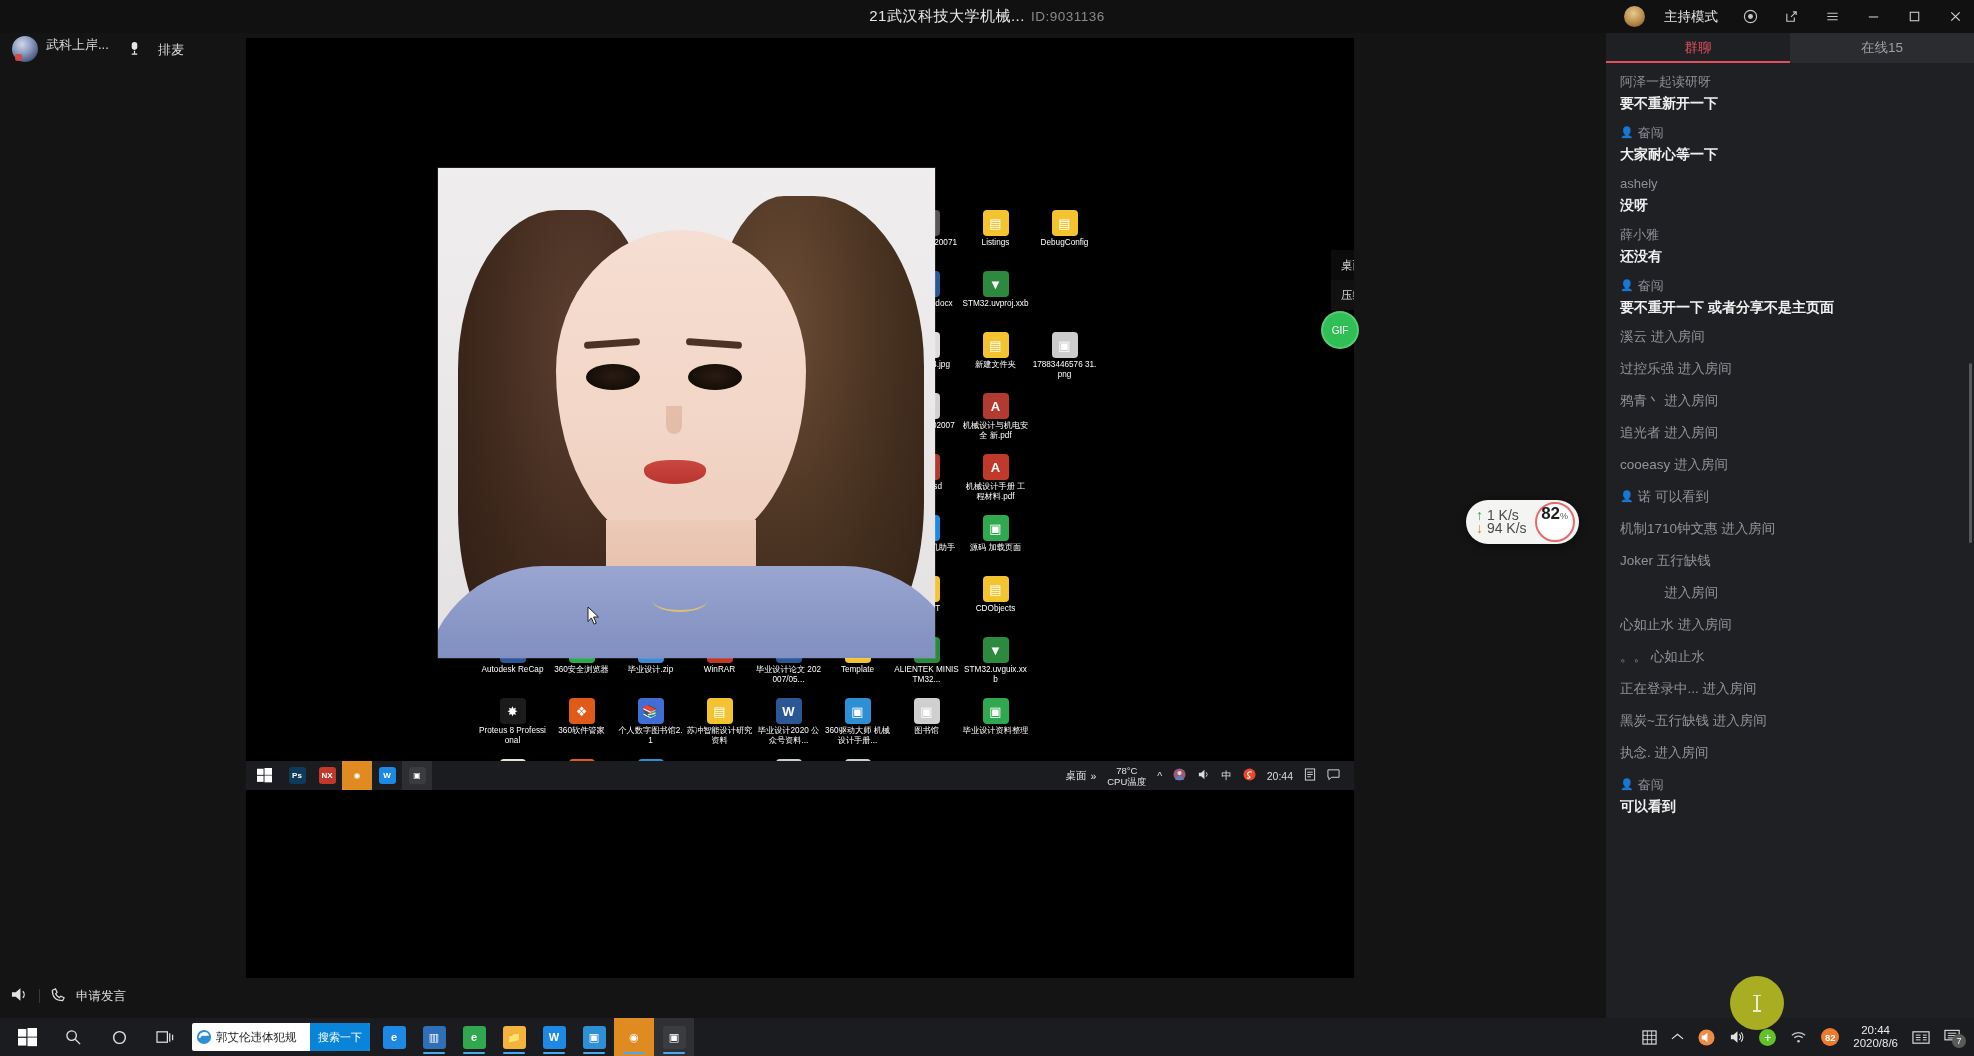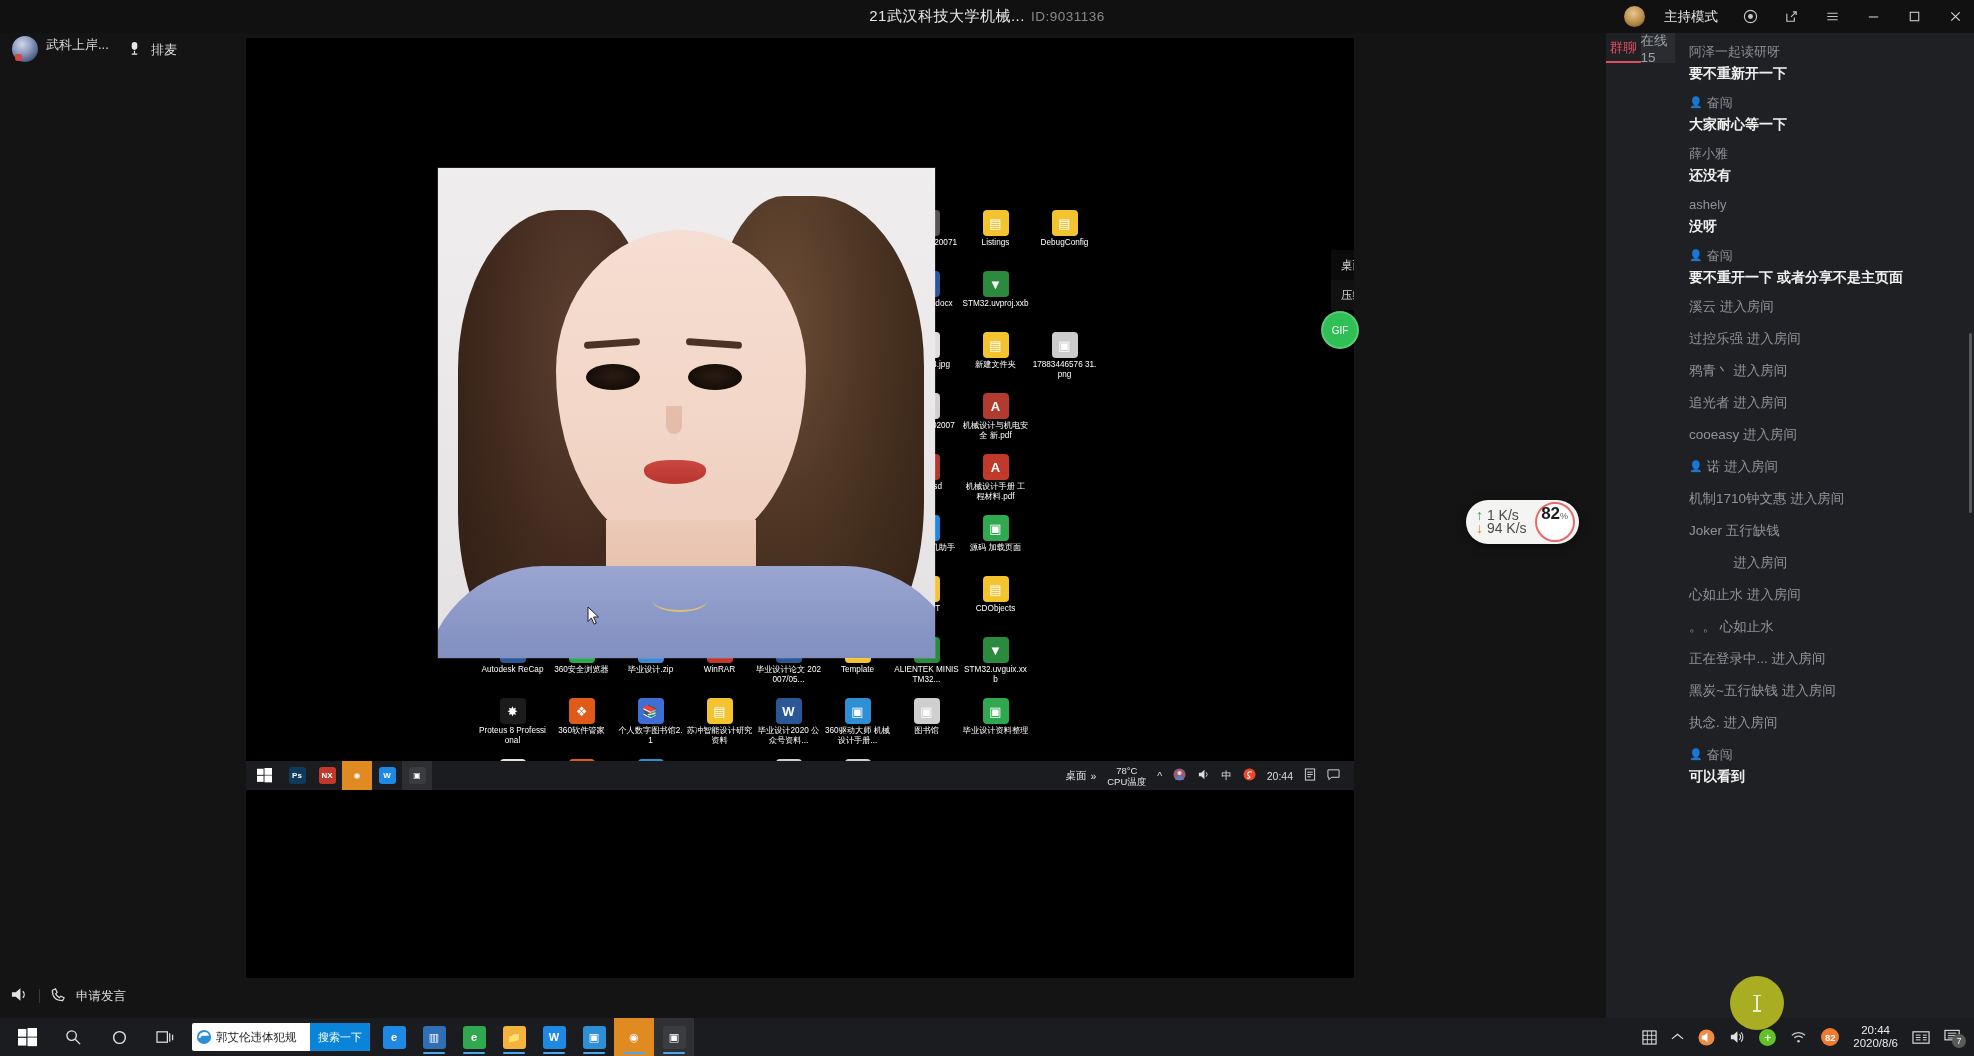--- a/index.html
+++ b/index.html
@@ -46,21 +46,21 @@
     background: radial-gradient(circle at 38% 32%, #cfd6e6 0%, #8e9bc0 40%, #4b5a82 75%, #2d3550 100%);
     position: relative; flex: none;
   }
   #user-chip .ua:after {
     content: ""; position: absolute; left: 3px; bottom: 1px;
     width: 7px; height: 7px; border-radius: 2px;
     background: #d8453e; opacity: .9;
   }
   #user-chip .un { color: #d8d8d8; font-size: 13px; }
   #mic-chip { position: absolute; left: 128px; top: 36px; height: 28px;
-    display: flex; align-items: center; gap: 10px; }
+    display: flex; align-items: center; gap: 17px; }
   #mic-chip .mtxt { color: #d8d8d8; font-size: 13px; }
 
   
   #stage {
     position: absolute; left: 246px; top: 38px; width: 1108px; height: 940px;
     background: #000;
   }
   
   #desk {
     position: absolute; left: 0; top: 0; width: 1108px; height: 752px;
@@ -186,21 +186,21 @@
   
   #bl {
     position: absolute; left: 10px; bottom: 46px; height: 28px;
     display: flex; align-items: center; gap: 10px; color: #dcdcdc; font-size: 12.5px;
   }
   #bl .divider { width: 1px; height: 14px; background: #3a3a3a; }
 
   
   #chat {
     position: absolute; right: 0; top: 33px; width: 368px; height: 985px;
-    background: #1f2023; display: flex; flex-direction: row;
+    background: #1f2023; display: flex; flex-direction: column;
   }
   #chat-tabs { display: flex; height: 30px; flex: none; }
   .ctab { flex: 1; display: flex; align-items: center; justify-content: center;
           font-size: 13.5px; color: #9aa0a6; background: #2a2c30; position: relative; }
   .ctab.active { color: #e04f5f; background: #1f2023; }
   .ctab.active:after { content:""; position:absolute; left:0; right:0; bottom:0;
     height: 2.5px; background: #e04f5f; }
   #chat-list { flex: 1; overflow: hidden; padding: 8px 14px 0 14px; position: relative; }
   .msg { margin-bottom: 8px; }
   .msg .nm { font-size: 13px; color: #8d9096; line-height: 21px;
@@ -873,29 +873,29 @@
         </div>
         <div class="msg">
           <div class="nm">
             <span class="crown">👤</span>
             <span>奋闯</span>
           </div>
           <div class="bd">大家耐心等一下</div>
         </div>
         <div class="msg">
           <div class="nm">
-            <span>薛小雅</span>
-          </div>
-          <div class="bd">还没有</div>
+            <span>ashely</span>
+          </div>
+          <div class="bd">没呀</div>
         </div>
         <div class="msg">
           <div class="nm">
-            <span>ashely</span>
-          </div>
-          <div class="bd">没呀</div>
+            <span>薛小雅</span>
+          </div>
+          <div class="bd">还没有</div>
         </div>
         <div class="msg">
           <div class="nm">
             <span class="crown">👤</span>
             <span>奋闯</span>
           </div>
           <div class="bd">要不重开一下 或者分享不是主页面</div>
         </div>
         <div class="sysmsg">
           <span>溪云 进入房间</span>
@@ -907,21 +907,21 @@
           <span>鸦青丶 进入房间</span>
         </div>
         <div class="sysmsg">
           <span>追光者 进入房间</span>
         </div>
         <div class="sysmsg">
           <span>cooeasy 进入房间</span>
         </div>
         <div class="sysmsg">
           <span class="crown">👤</span>
-          <span>诺 进入房间</span>
+          <span>诺 可以看到</span>
         </div>
         <div class="sysmsg">
           <span>机制1710钟文惠 进入房间</span>
         </div>
         <div class="sysmsg">
           <span>Joker 五行缺钱</span>
         </div>
         <div class="sysmsg">
           <span>　　　 进入房间</span>
         </div>

